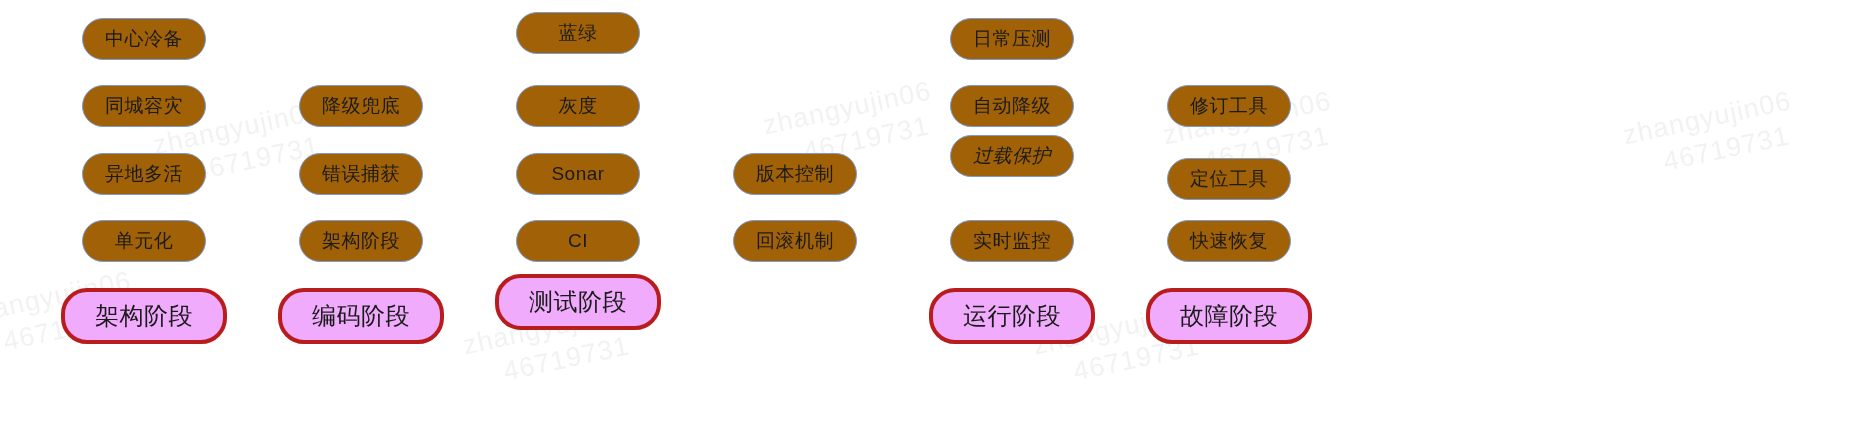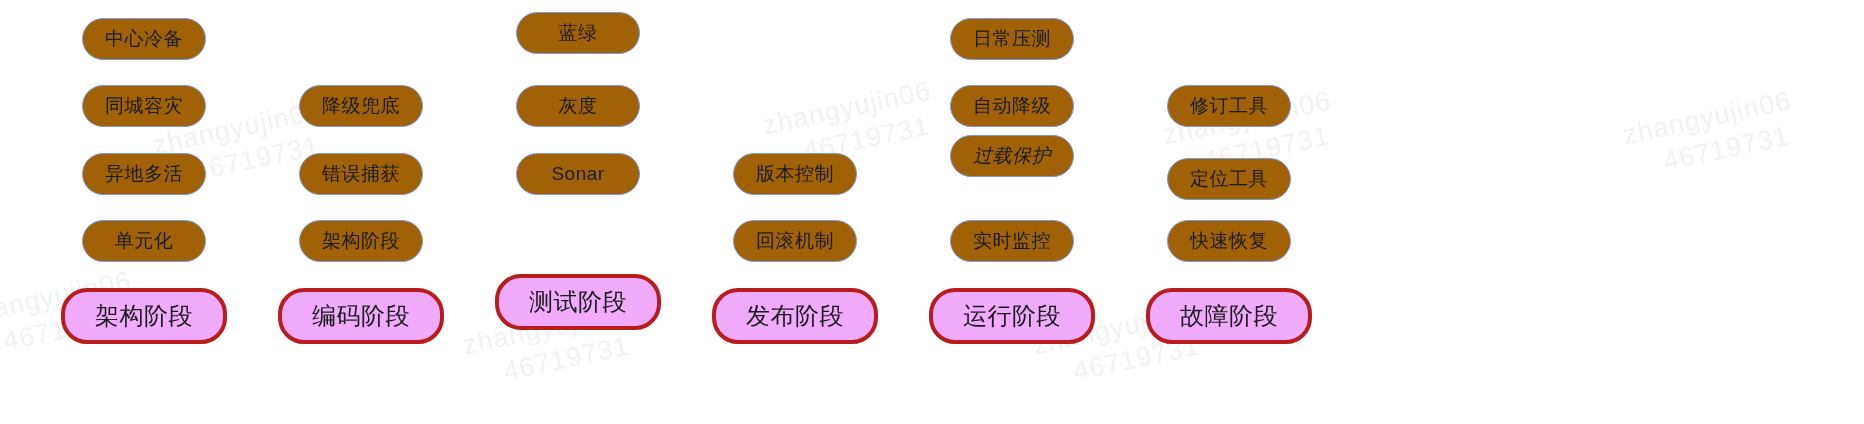--- a/index.html
+++ b/index.html
@@ -152,33 +152,33 @@
       <div class="col" style="left: 470px;">
         <div class="cell" style="top: 12px;">
           <div class="node practice">蓝绿</div>
         </div>
         <div class="cell" style="top: 85px;">
           <div class="node practice">灰度</div>
         </div>
         <div class="cell" style="top: 153px;">
           <div class="node practice">Sonar</div>
         </div>
+        <div class="cell" style="top: 220px;">
+          <div class="node practice">CI</div>
+        </div>
         <div class="cell stage-cell" style="top: 274px;">
           <div class="node stage">测试阶段</div>
         </div>
       </div>
       <div class="col" style="left: 687px;">
         <div class="cell" style="top: 153px;">
           <div class="node practice">版本控制</div>
         </div>
         <div class="cell" style="top: 220px;">
           <div class="node practice">回滚机制</div>
-        </div>
-        <div class="cell stage-cell" style="top: 288px;">
-          <div class="node stage">发布阶段</div>
         </div>
       </div>
       <div class="col" style="left: 904px;">
         <div class="cell" style="top: 18px;">
           <div class="node practice">日常压测</div>
         </div>
         <div class="cell" style="top: 85px;">
           <div class="node practice">自动降级</div>
         </div>
         <div class="cell" style="top: 135px; font-style: italic;">

